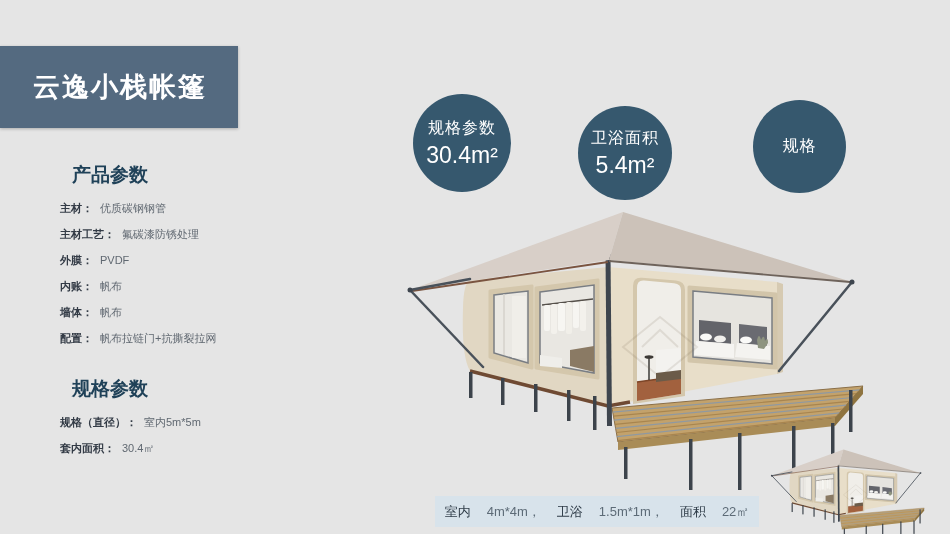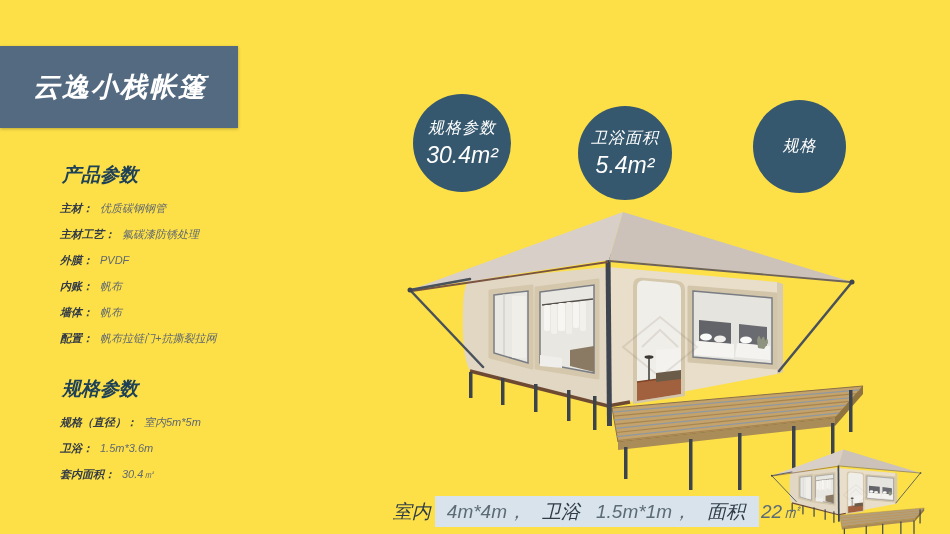--- a/index.html
+++ b/index.html
@@ -1,26 +1,26 @@
 <!DOCTYPE html>
 <html><head>
 <meta charset="utf-8">
 <style>
   html,body{margin:0;padding:0;}
   body{font-family:"Liberation Sans","DejaVu Sans",sans-serif;}
-  .stage{position:relative;width:950px;height:534px;background:#fde047;overflow:hidden;font-style:italic;}
+  .stage{position:relative;width:950px;height:534px;background:#e5e5e5;overflow:hidden;}
 
   
   .title-box{position:absolute;left:0;top:46px;width:238px;height:82px;background:#546a80;
     box-shadow:0 1px 3px rgba(0,0,0,.25);display:flex;align-items:center;}
   .title-box .t{color:#ffffff;font-size:27px;font-weight:bold;letter-spacing:2px;padding-left:33px;}
 
   
   .params{position:absolute;left:60px;top:163px;width:340px;}
-  .params h2{margin:0 0 8px 2px;font-size:19px;line-height:24px;color:#1f4158;font-weight:bold;}
+  .params h2{margin:0 0 8px 12px;font-size:19px;line-height:24px;color:#1f4158;font-weight:bold;}
   .params h2.second{margin-top:26px;}
   .param-row{font-size:11px;line-height:26px;white-space:nowrap;}
   .plabel{color:#333b46;font-weight:bold;margin-right:7px;}
   .pvalue{color:#606871;}
 
   
   .circle{position:absolute;border-radius:50%;background:#36586e;color:#fff;
     display:flex;flex-direction:column;align-items:center;justify-content:center;gap:3px;}
   .circle .c-label{font-size:16px;letter-spacing:1px;}
   .circle .c-value{font-size:23px;}
@@ -28,21 +28,21 @@
   .circle.c2{left:578px;top:106px;width:94px;height:94px;}
   .circle.c3{left:753px;top:100px;width:93px;height:93px;}
   .circle.c3 .c-value{font-size:24px;}
 
   
   .tent-main{position:absolute;left:390px;top:190px;width:520px;height:300px;}
   .tent-small{position:absolute;left:765px;top:442px;width:175px;height:101px;}
 
   
   .caption{position:absolute;left:435px;top:496px;width:324px;height:31px;background:#d8e3eb;
-    display:flex;align-items:center;justify-content:center;font-size:19px;white-space:nowrap;gap:16px;}
+    display:flex;align-items:center;justify-content:center;font-size:13px;white-space:nowrap;gap:16px;}
   .caption .clabel{color:#2f3c48;}
   .caption .cvalue{color:#5d6b77;}
 </style>
 </head>
 <body>
 
 <div class="stage">
 
   <svg width="0" height="0" style="position:absolute" aria-hidden="true">
     <defs>
@@ -164,21 +164,20 @@
     <h2>产品参数</h2>
     <div class="param-row"><span class="plabel">主材：</span><span class="pvalue">优质碳钢钢管</span></div>
     <div class="param-row"><span class="plabel">主材工艺：</span><span class="pvalue">氟碳漆防锈处理</span></div>
     <div class="param-row"><span class="plabel">外膜：</span><span class="pvalue">PVDF</span></div>
     <div class="param-row"><span class="plabel">内账：</span><span class="pvalue">帆布</span></div>
     <div class="param-row"><span class="plabel">墙体：</span><span class="pvalue">帆布</span></div>
     <div class="param-row"><span class="plabel">配置：</span><span class="pvalue">帆布拉链门+抗撕裂拉网</span></div>
 
     <h2 class="second">规格参数</h2>
     <div class="param-row"><span class="plabel">规格（直径）：</span><span class="pvalue">室内5m*5m</span></div>
-    <div class="param-row"><span class="plabel">卫浴：</span><span class="pvalue">1.5m*3.6m</span></div>
     <div class="param-row"><span class="plabel">套内面积：</span><span class="pvalue">30.4㎡</span></div>
   </div>
 
   <div class="circle c1">
     <div class="c-label">规格参数</div>
     <div class="c-value">30.4m²</div>
   </div>
   <div class="circle c2">
     <div class="c-label">卫浴面积</div>
     <div class="c-value">5.4m²</div>

